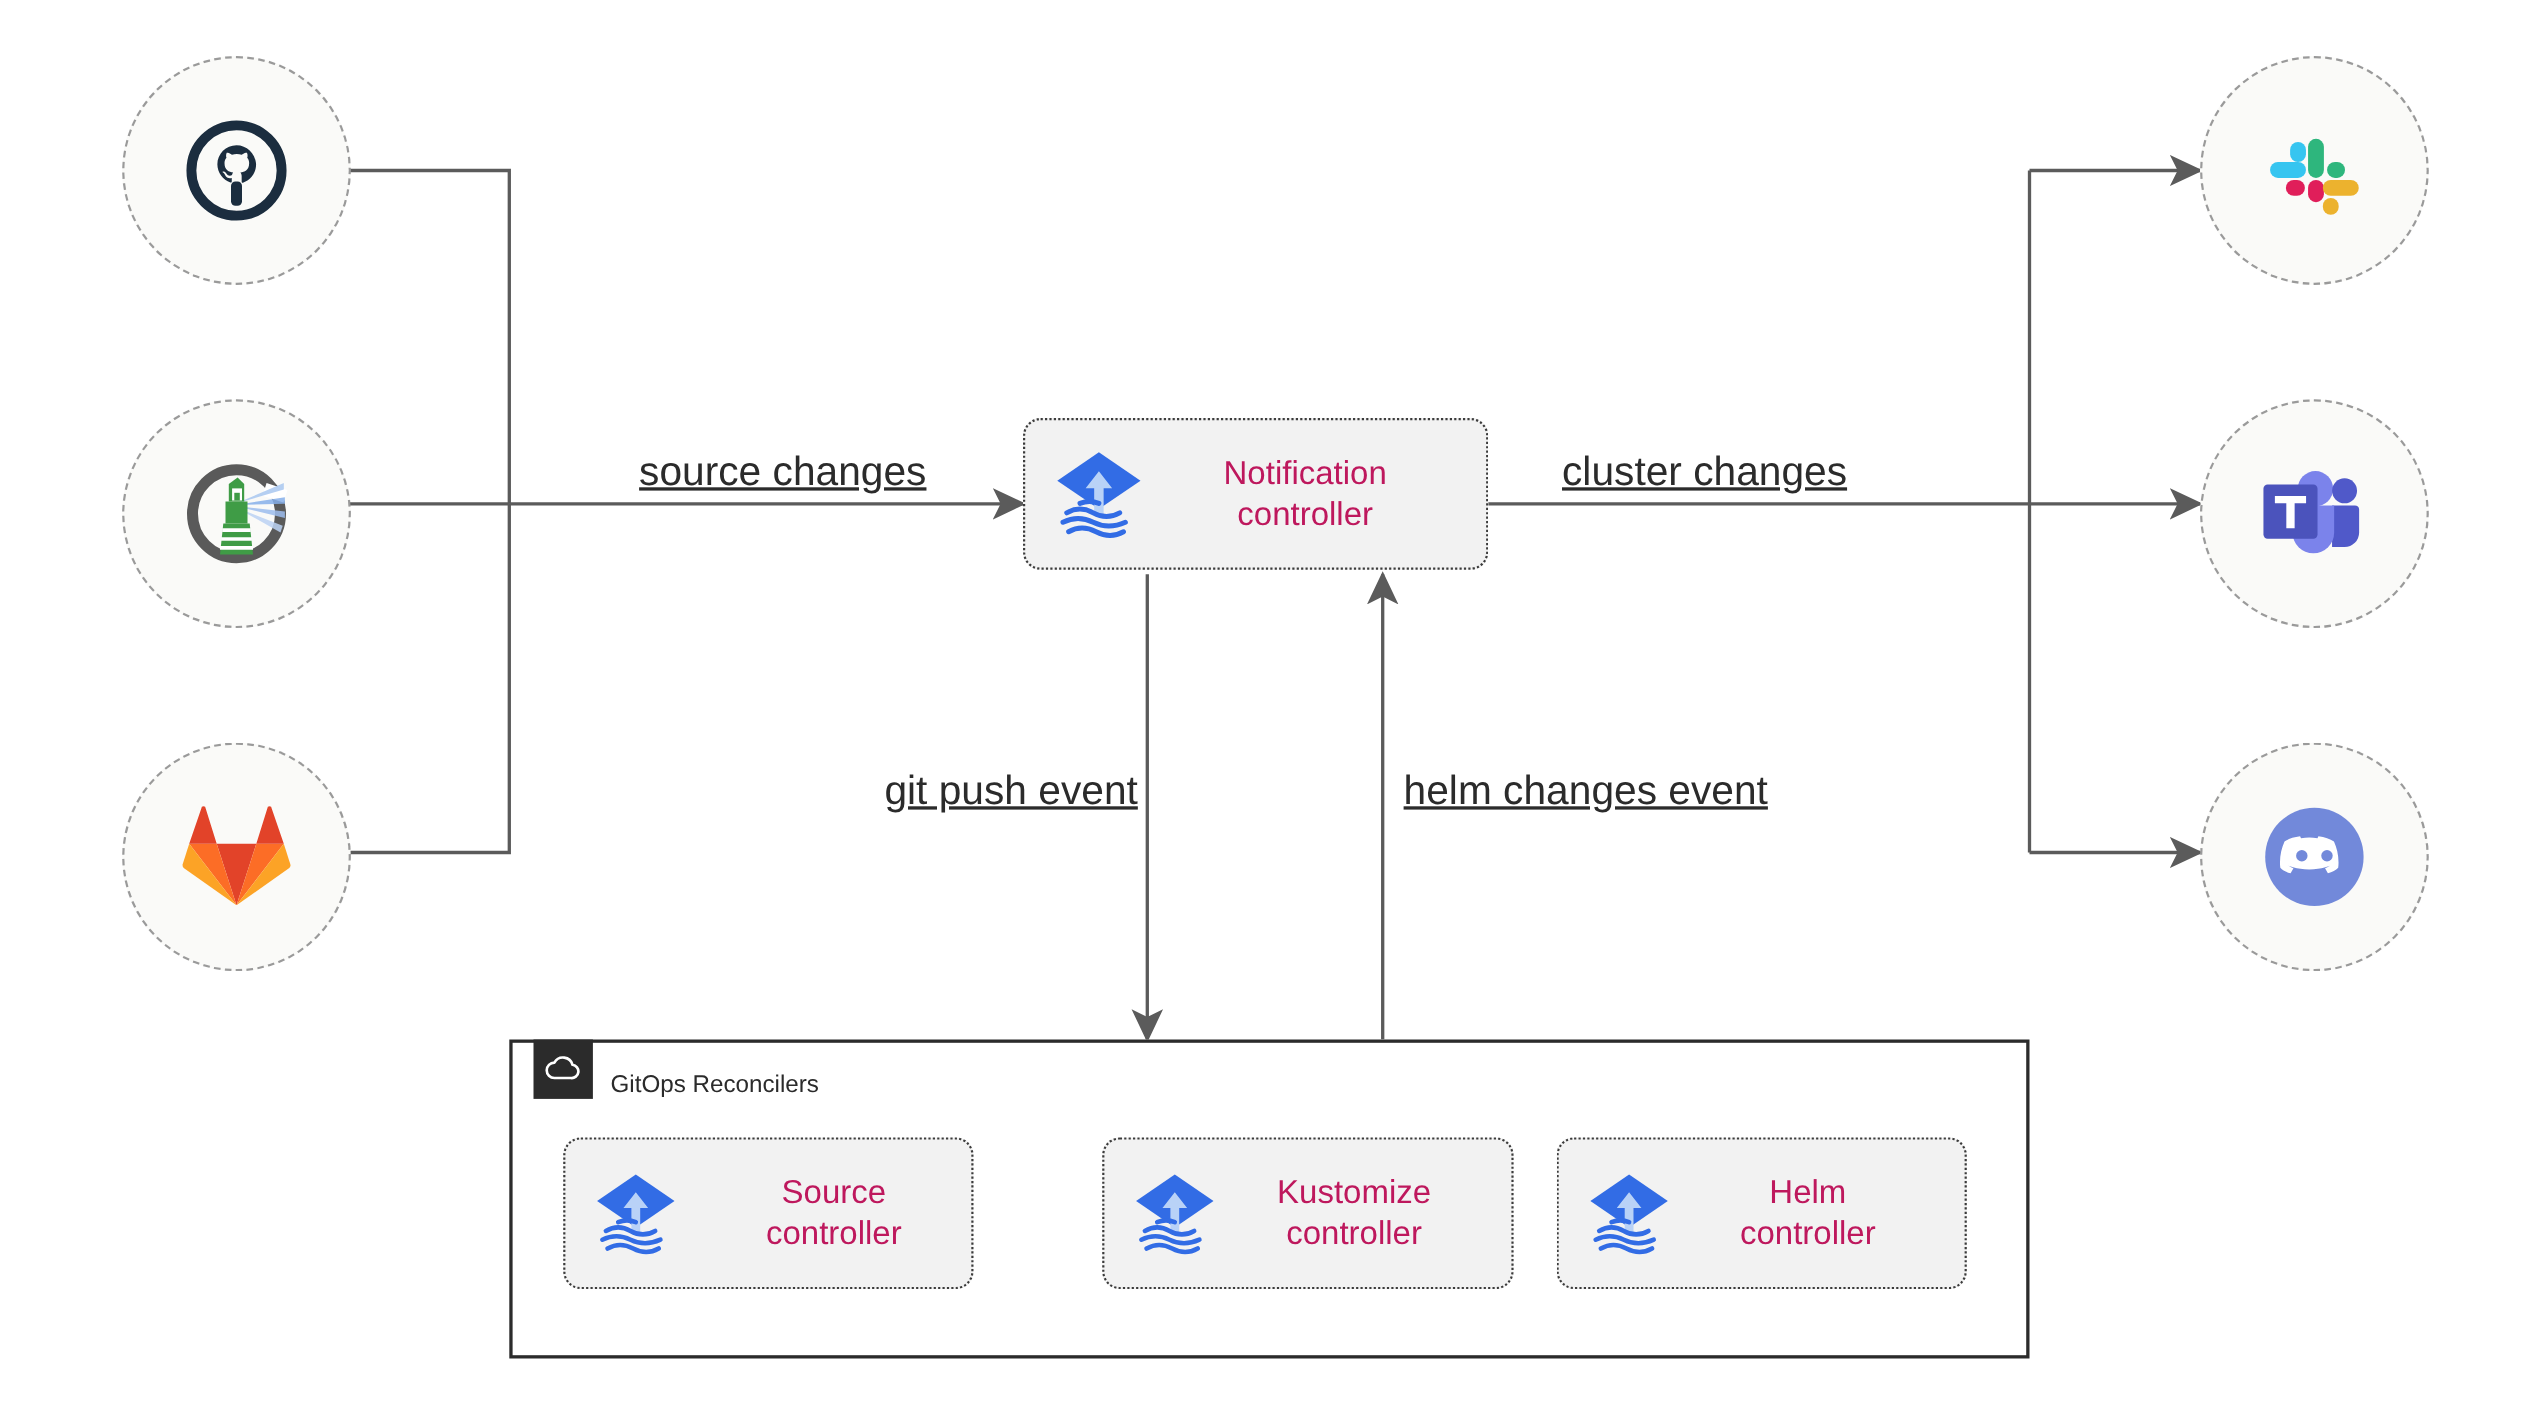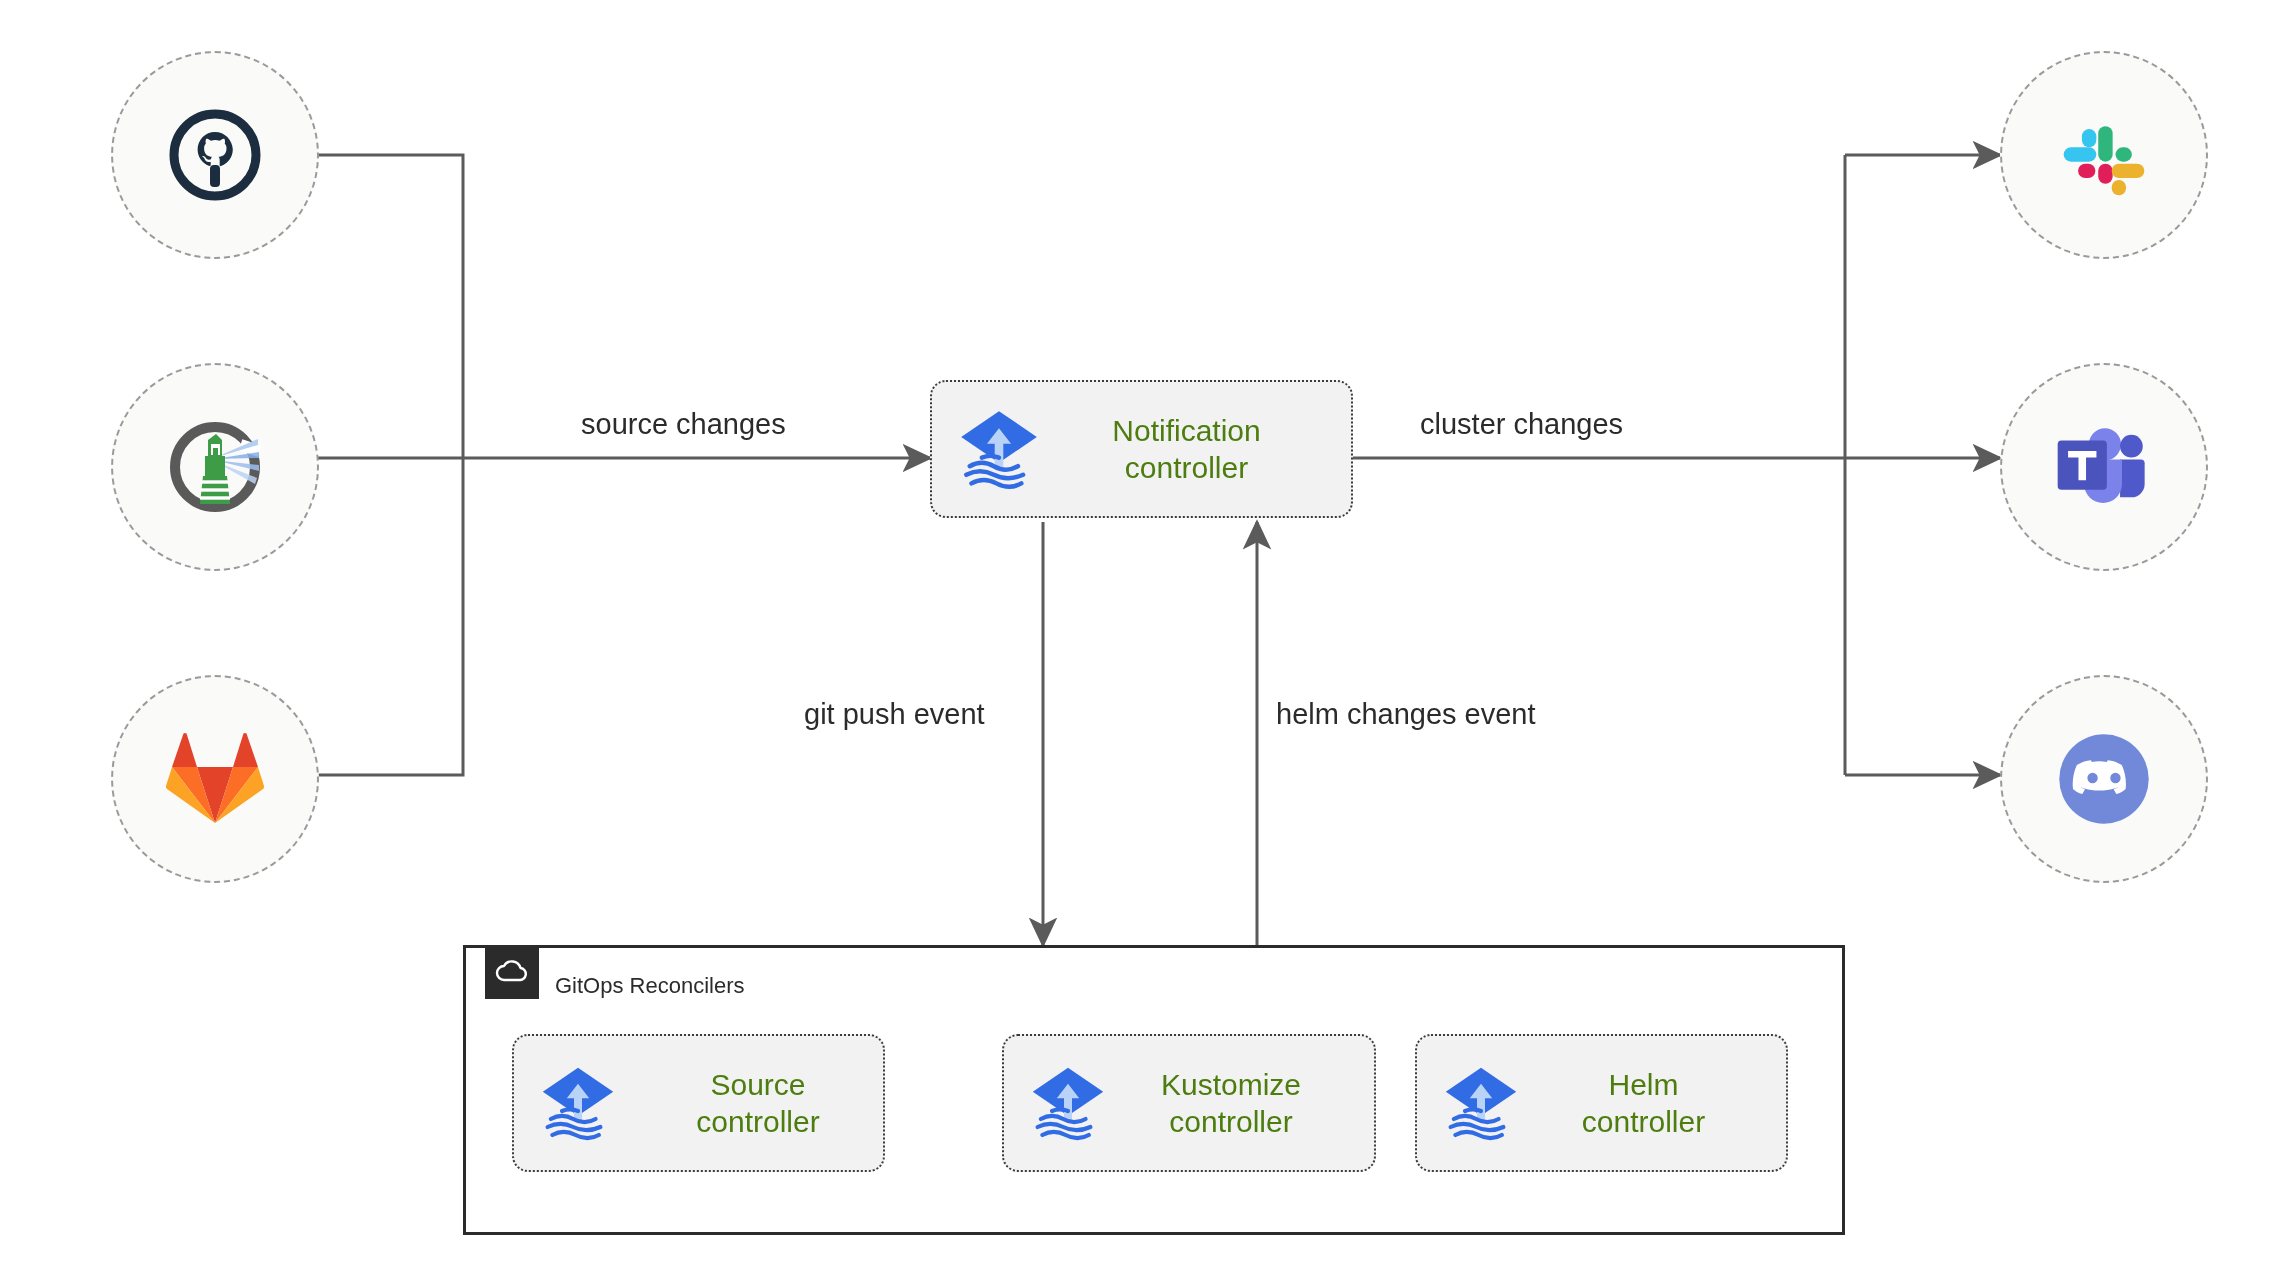--- a/index.html
+++ b/index.html
@@ -56,21 +56,21 @@
   }
   .card .flux-logo {
     margin-left: 24px;
     flex: 0 0 auto;
   }
   .card .card-label {
     flex: 1 1 auto;
     text-align: center;
     font-size: 30px;
     line-height: 1.24;
-    color: #4d7c0f;
+    color: #be185d;
     padding-right: 20px;
     white-space: pre-line;
   }
 
   
   .group-box {
     position: absolute;
     border: 3px solid #2b2b2b;
     background: #ffffff;
     box-sizing: border-box;
@@ -95,23 +95,24 @@
   .group-title {
     font-size: 22px;
     color: #2b2b2b;
     margin-left: 16px;
     white-space: nowrap;
   }
 
   
   .edge-label {
     position: absolute;
-    font-size: 29px;
+    font-size: 37px;
     color: #2b2b2b;
     white-space: nowrap;
+    text-decoration: underline;
   }
 </style>
 </head>
 <body>
 
 <div id="stage">
 
   <svg class="wires" viewBox="0 0 2292 1284" xmlns="http://www.w3.org/2000/svg">
     <defs>
       <marker id="arrow" viewBox="0 0 12 12" refX="10" refY="6" markerWidth="11" markerHeight="11" orient="auto-start-reverse">

